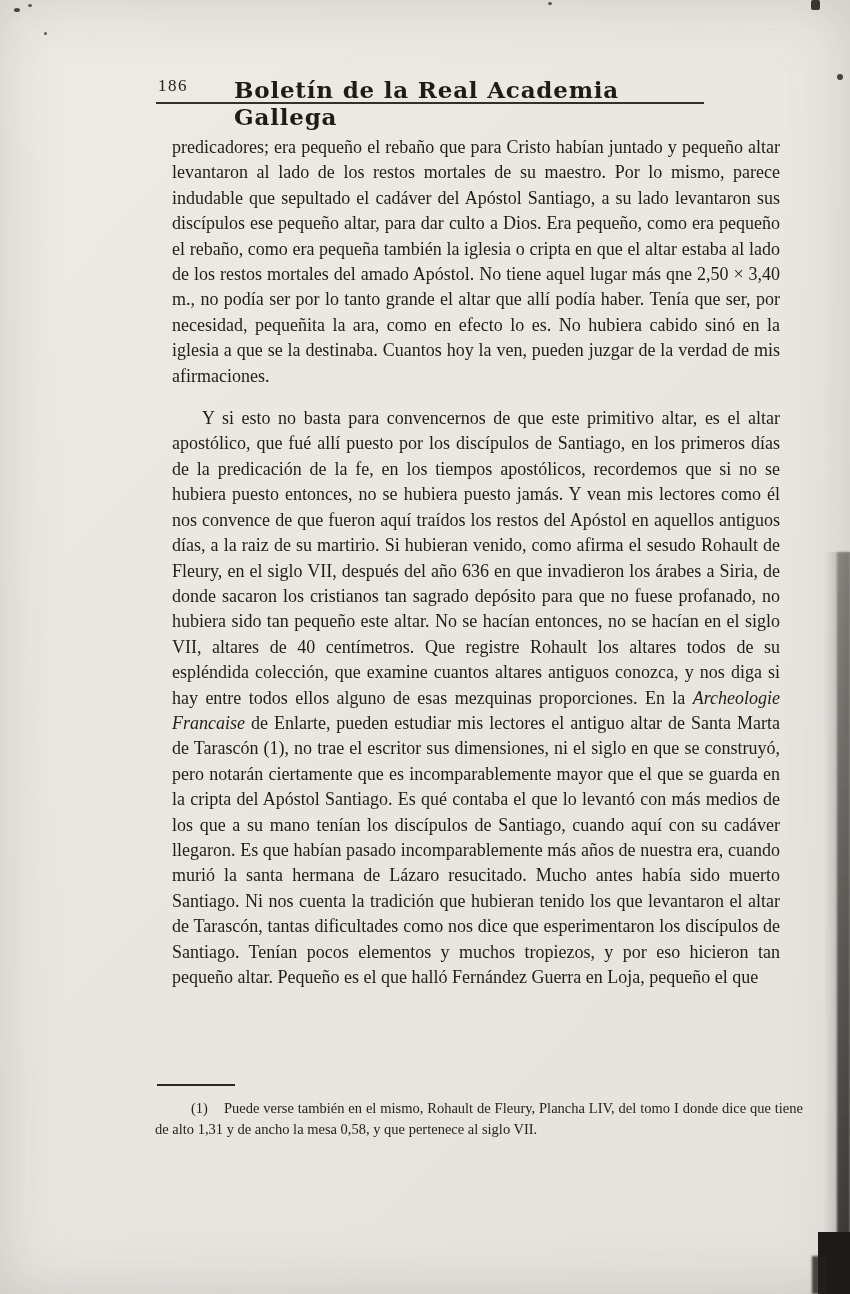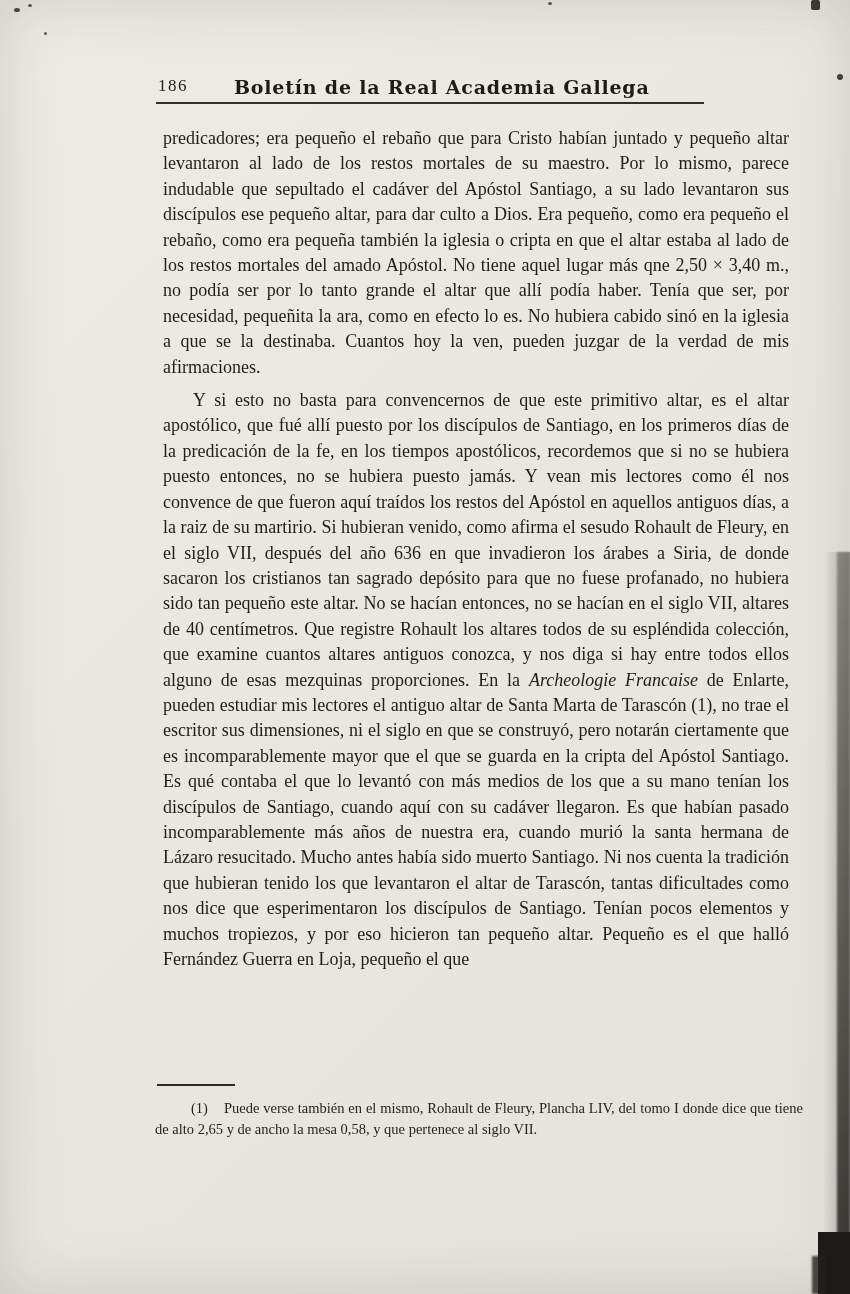--- a/index.html
+++ b/index.html
@@ -27,21 +27,21 @@
     color: #25221e;
   }
   .page-number {
     font-size: 17px;
     letter-spacing: 1.5px;
     margin-right: 46px;
   }
   .journal-title {
     font-family: "DejaVu Serif", serif;
     font-weight: bold;
-    font-size: 19px;
+    font-size: 23px;
     letter-spacing: 0.8px;
     color: #1f1c18;
   }
   .header-rule {
     position: absolute;
     top: 102px;
     left: 156px;
     width: 548px;
     height: 2px;
     background: #33302b;
@@ -50,21 +50,21 @@
     position: absolute;
     top: 118px;
     left: 155px;
     width: 642px;
     font-size: 18px;
     line-height: 25.4px;
     text-align: justify;
     color: #201d19;
   }
   .body-text p {
-    margin: 8px;
+    margin: 17px;
   }
   .body-text p.indent {
     text-indent: 30px;
   }
   .body-text em {
   }
   .footnote-rule {
     position: absolute;
     top: 1084px;
     left: 157px;
@@ -141,21 +141,21 @@
   <div class="header-rule"></div>
 
   <main class="body-text">
     <p class="para">predicadores; era pequeño el rebaño que para Cristo habían juntado y pequeño altar levantaron al lado de los restos mortales de su maestro. Por lo mismo, parece indudable que sepultado el cadáver del Apóstol Santiago, a su lado levantaron sus discípulos ese pequeño altar, para dar culto a Dios. Era pequeño, como era pequeño el rebaño, como era pequeña también la iglesia o cripta en que el altar estaba al lado de los restos mortales del amado Apóstol. No tiene aquel lugar más qne 2,50 × 3,40 m., no podía ser por lo tanto grande el altar que allí podía haber. Tenía que ser, por necesidad, pequeñita la ara, como en efecto lo es. No hubiera cabido sinó en la iglesia a que se la destinaba. Cuantos hoy la ven, pueden juzgar de la verdad de mis afirmaciones.</p>
     <p class="para indent"><span>Y si esto no basta para convencernos de que este primitivo altar, es el altar apostólico, que fué allí puesto por los discípulos de Santiago, en los primeros días de la predicación de la fe, en los tiempos apostólicos, recordemos que si no se hubiera puesto entonces, no se hubiera puesto jamás. Y vean mis lectores como él nos convence de que fueron aquí traídos los restos del Apóstol en aquellos antiguos días, a la raiz de su martirio. Si hubieran venido, como afirma el sesudo Rohault de Fleury, en el siglo VII, después del año 636 en que invadieron los árabes a Siria, de donde sacaron los cristianos tan sagrado depósito para que no fuese profanado, no hubiera sido tan pequeño este altar. No se hacían entonces, no se hacían en el siglo VII, altares de 40 centímetros. Que registre Rohault los altares todos de su espléndida colección, que examine cuantos altares antiguos conozca, y nos diga si hay entre todos ellos alguno de esas mezquinas proporciones. En la </span><em>Archeologie Francaise</em><span> de Enlarte, pueden estudiar mis lectores el antiguo altar de Santa Marta de Tarascón (1), no trae el escritor sus dimensiones, ni el siglo en que se construyó, pero notarán ciertamente que es incomparablemente mayor que el que se guarda en la cripta del Apóstol Santiago. Es qué contaba el que lo levantó con más medios de los que a su mano tenían los discípulos de Santiago, cuando aquí con su cadáver llegaron. Es que habían pasado incomparablemente más años de nuestra era, cuando murió la santa hermana de Lázaro resucitado. Mucho antes había sido muerto Santiago. Ni nos cuenta la tradición que hubieran tenido los que levantaron el altar de Tarascón, tantas dificultades como nos dice que esperimentaron los discípulos de Santiago. Tenían pocos elementos y muchos tropiezos, y por eso hicieron tan pequeño altar. Pequeño es el que halló Fernández Guerra en Loja, pequeño el que</span></p>
   </main>
 
   <div class="footnote-rule"></div>
 
   <div class="footnote">
-    <span class="fn-marker">(1)</span><span>Puede verse también en el mismo, Rohault de Fleury, Plancha LIV, del tomo I donde dice que tiene de alto 2,65 y de ancho la mesa 0,58, y que pertenece al siglo VII.</span>
+    <span class="fn-marker">(1)</span><span>Puede verse también en el mismo, Rohault de Fleury, Plancha LIV, del tomo I donde dice que tiene de alto 1,31 y de ancho la mesa 0,58, y que pertenece al siglo VII.</span>
   </div>
 
   <div class="artifact edge-shade"></div>
   <div class="artifact edge-strip"></div>
   <div class="artifact corner-block"></div>
   <div class="artifact corner-block-2"></div>
   <div class="artifact speck-1"></div>
   <div class="artifact speck-2"></div>
   <div class="artifact speck-3"></div>
   <div class="artifact speck-4"></div>

